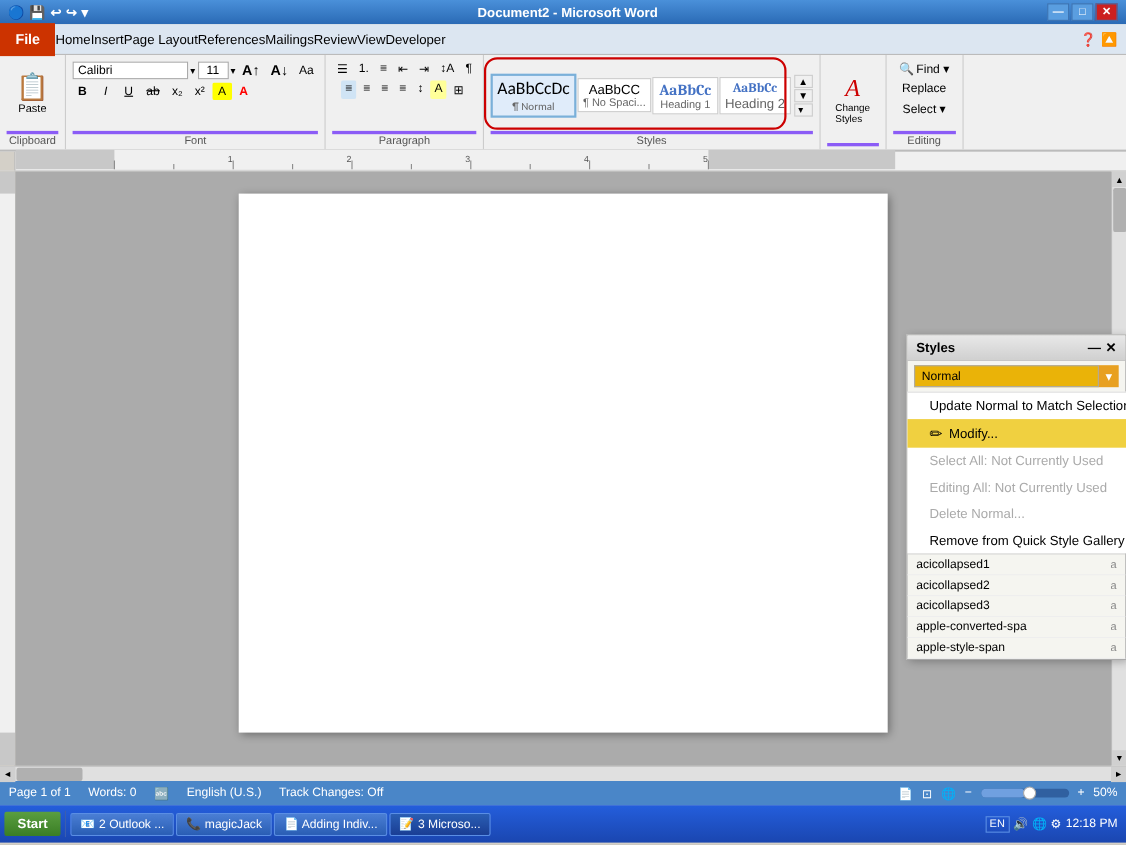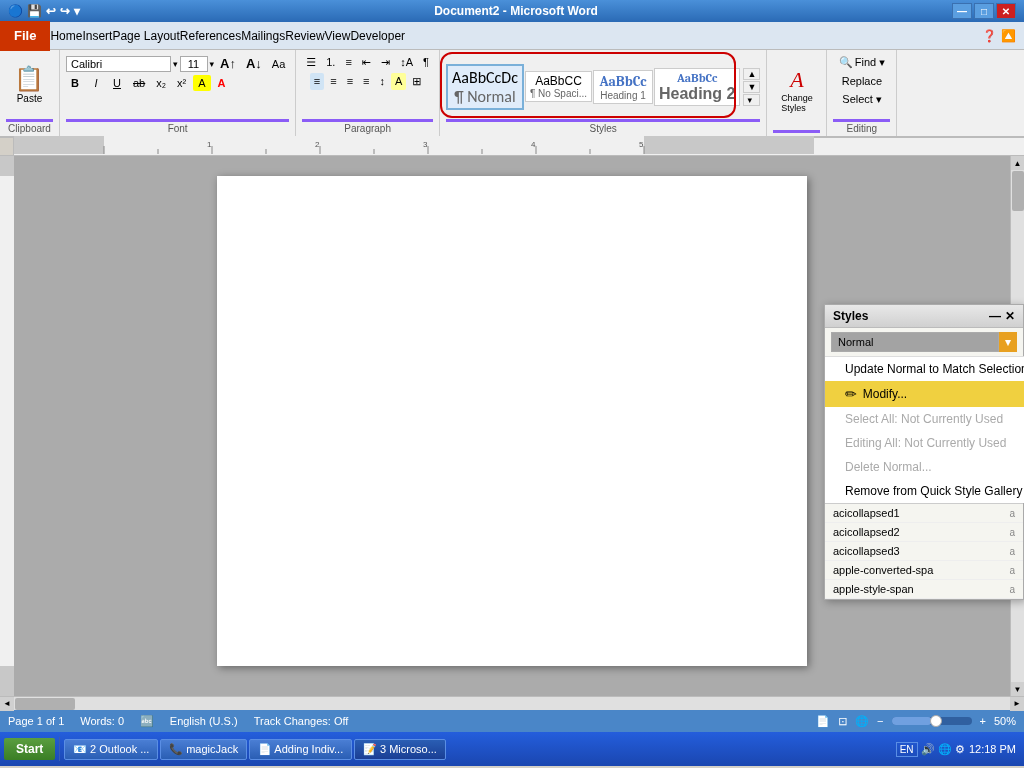--- a/index.html
+++ b/index.html
@@ -47,21 +47,21 @@
       font-size: 12px;
       display: flex;
       align-items: center;
       justify-content: space-between;
       border-bottom: 1px solid #bbb;
     }
     .styles-clear-all { padding: 4px 8px; cursor: pointer; font-size: 11px; color: #333; border-bottom: 1px solid #ddd; }
     .styles-dropdown-row { display: flex; align-items: center; margin: 4px 6px; }
     .styles-dropdown {
       flex: 1;
-      background: #a3a3a3;
+      background: #eab308;
       border: 1px solid #aaa;
       padding: 3px 6px;
       font-size: 11px;
       display: flex;
       align-items: center;
       justify-content: space-between;
     }
     .styles-dropdown-arrow { background: #e8a020; width: 18px; height: 20px; display: flex; align-items: center; justify-content: center; color: white; }
 
     
@@ -207,36 +207,36 @@
     <div class="group-label">Paragraph</div>
   </div>
 
   <div class="group-box" style="min-width:270px; position:relative;">
 
     <div style="position:absolute; top:2px; left:0; right:30px; bottom:18px; border:2.5px solid #cc0000; border-radius:12px; pointer-events:none; z-index:10;"></div>
     <div class="group-content" style="flex-direction:row; align-items:center; gap:1px; padding-top:4px; flex-wrap:nowrap;">
 
       <div style="border:2px solid #7ab0d9; background:#e0ecfa; padding:2px 4px; cursor:pointer; text-align:center; min-width:65px; font-family:Calibri,sans-serif;">
         <div style="font-size:16px;">AaBbCcDc</div>
-        <div style="font-size:16px; color:#666;">¶ Normal</div>
+        <div style="font-size:10px; color:#666;">¶ Normal</div>
       </div>
 
       <div style="border:1px solid #ccc; background:white; padding:2px 4px; cursor:pointer; text-align:center; min-width:65px;">
         <div style="font-size:12px;">AaBbCC</div>
         <div style="font-size:10px; color:#666;">¶ No Spaci...</div>
       </div>
 
       <div style="border:1px solid #ccc; background:white; padding:2px 4px; cursor:pointer; text-align:center; min-width:60px;">
         <div style="font-size:14px; color:#4472c4; font-weight:bold; font-family:Cambria,serif;">AaBbCc</div>
         <div style="font-size:10px; color:#666;">Heading 1</div>
       </div>
 
       <div style="border:1px solid #ccc; background:white; padding:2px 4px; cursor:pointer; text-align:center; min-width:60px;">
         <div style="font-size:12px; color:#4472c4; font-weight:bold; font-family:Cambria,serif;">AaBbCc</div>
-        <div style="font-size:16px; color:#666;font-weight:bold;">Heading 2</div>
+        <div style="font-size:12px; color:#666;">Heading 2</div>
       </div>
 
       <div style="display:flex; flex-direction:column; gap:1px; margin-left:2px;">
         <span style="cursor:pointer; font-size:9px; border:1px solid #ccc; padding:0 3px;">▲</span>
         <span style="cursor:pointer; font-size:9px; border:1px solid #ccc; padding:0 3px;">▼</span>
         <span style="cursor:pointer; font-size:9px; border:1px solid #ccc; padding:0 3px;">▾</span>
       </div>
     </div>
     <div class="group-label">Styles</div>
   </div>

